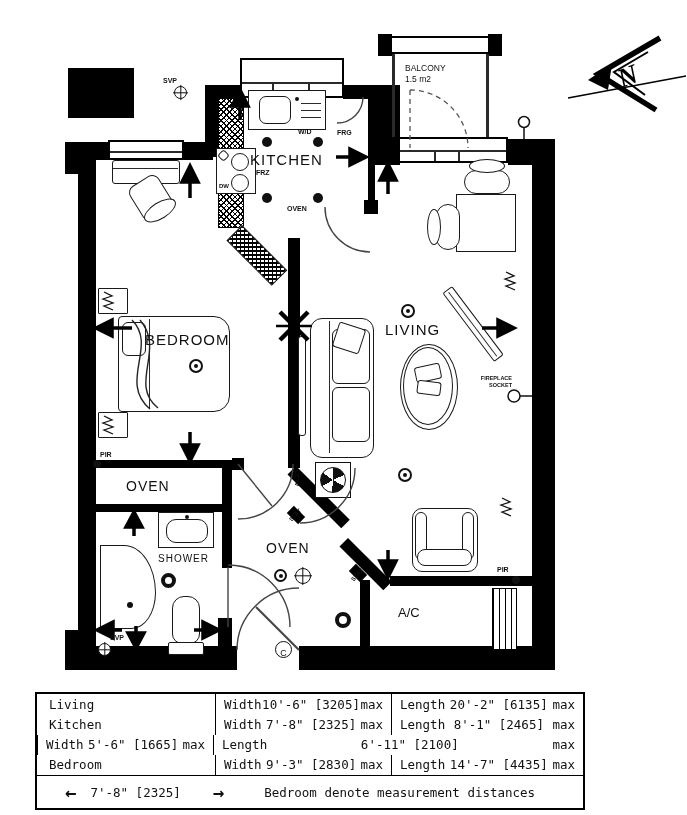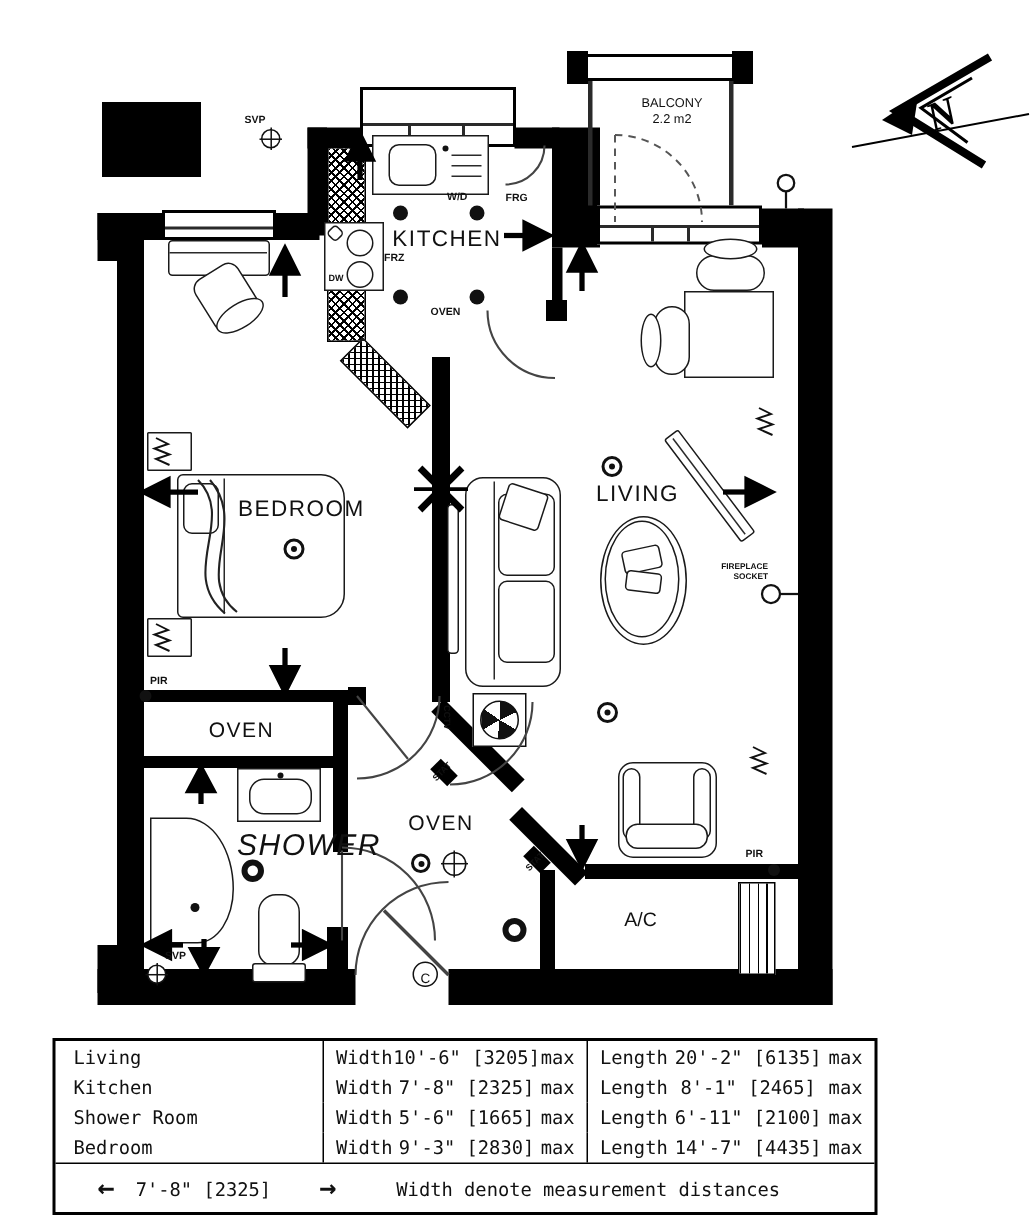--- a/index.html
+++ b/index.html
@@ -9,21 +9,21 @@
   .w{position:absolute;background:#000;box-sizing:border-box;}            
   .hx{position:absolute;box-sizing:border-box;border:1px solid #000;background-color:#fff;
       background-image:repeating-linear-gradient(45deg,#000 0 1.2px,transparent 1.2px 4px),
                        repeating-linear-gradient(135deg,#000 0 1.2px,transparent 1.2px 4px);}
   .vs{position:absolute;box-sizing:border-box;border:1px solid #000;background-color:#fff;
       background-image:repeating-linear-gradient(90deg,#000 0 1.3px,transparent 1.3px 6px);}
   .win{position:absolute;background:#fff;border:2px solid #000;box-sizing:border-box;}
   .f{position:absolute;background:#fff;border:1.5px solid #1a1a1a;border-radius:3px;box-sizing:border-box;}
   .l{position:absolute;background:#2a2a2a;}
   .t{position:absolute;white-space:nowrap;color:#111;line-height:1.05;}
-  .c{text-align:center;}
+  .c{}
   .cl{position:absolute;border:2px solid #111;border-radius:50%;background:#fff;box-sizing:border-box;}
   .cl::after{content:"";position:absolute;inset:0;margin:auto;width:4px;height:4px;background:#111;border-radius:50%;}
   .dn{position:absolute;border:4px solid #111;border-radius:50%;background:#fff;box-sizing:border-box;}
   .ox{position:absolute;border:1.6px solid #111;border-radius:50%;background:#fff;box-sizing:border-box;}
   .ox::before{content:"";position:absolute;left:50%;top:-2px;bottom:-2px;width:1.4px;background:#111;transform:translateX(-50%);}
   .ox::after{content:"";position:absolute;top:50%;left:-2px;right:-2px;height:1.4px;background:#111;transform:translateY(-50%);}
   .dot{position:absolute;background:#111;border-radius:50%;}
   .fanbox{position:absolute;border:1.5px solid #111;background:#fff;box-sizing:border-box;}
   .fan{position:absolute;border-radius:50%;border:1.5px solid #111;box-sizing:border-box;
        background:conic-gradient(#111 0 65deg,#fff 65deg 120deg,#111 120deg 185deg,#fff 185deg 240deg,#111 240deg 305deg,#fff 305deg 360deg);}
@@ -252,26 +252,26 @@
       <path d="M 648 52 L 614 72 L 645 95" stroke="#000" stroke-width="2" fill="none"></path>
       <line x1="568" y1="98" x2="686" y2="76" stroke="#000" stroke-width="1.3"></line>
       <polygon points="588,80 612,64 608,90" fill="#000"></polygon>
       <text x="622" y="88" font-size="27" font-weight="bold" font-style="italic" font-family="Liberation Serif, serif" transform="rotate(-22 622 88)">N</text>
     </g>
   </svg>
 
   <div class="t c" style="left:250px;top:152px;width:96px;font-size:15px;letter-spacing:1px;">KITCHEN</div>
   <div class="t c" style="left:385px;top:322px;width:80px;font-size:15px;letter-spacing:1px;">LIVING</div>
   <div class="t c" style="left:145px;top:332px;width:112px;font-size:15px;letter-spacing:1px;">BEDROOM</div>
-  <div class="t c" style="left:158px;top:554px;width:80px;font-size:20px;letter-spacing:1px;font-style:italic;">SHOWER</div>
+  <div class="t c" style="left:158px;top:554px;width:80px;font-size:10px;letter-spacing:1px;">SHOWER</div>
   <div class="t c" style="left:266px;top:541px;width:56px;font-size:14px;letter-spacing:1px;">OVEN</div>
   <div class="t c" style="left:126px;top:479px;width:70px;font-size:14px;letter-spacing:1px;">OVEN</div>
   <div class="t c" style="left:398px;top:606px;width:58px;font-size:13px;">A/C</div>
   <div class="t c" style="left:405px;top:64px;width:86px;font-size:8.5px;">BALCONY</div>
-  <div class="t c" style="left:405px;top:75px;width:86px;font-size:8.5px;">2.2 m2</div>
+  <div class="t c" style="left:405px;top:75px;width:86px;font-size:8.5px;">1.5 m2</div>
 
   <div class="t" style="left:163px;top:77px;font-size:7px;font-weight:bold;">SVP</div>
   <div class="t" style="left:110px;top:634px;font-size:7px;font-weight:bold;">SVP</div>
   <div class="t" style="left:100px;top:451px;font-size:7px;font-weight:bold;">PIR</div>
   <div class="t" style="left:497px;top:566px;font-size:7px;font-weight:bold;">PIR</div>
   <div class="t" style="left:288px;top:512px;font-size:6px;font-weight:bold;transform:rotate(-45deg);">STAT</div>
   <div class="t" style="left:350px;top:572px;font-size:6px;font-weight:bold;transform:rotate(-45deg);">STAT</div>
   <div class="t" style="left:298px;top:128px;font-size:7px;font-weight:bold;">W/D</div>
   <div class="t" style="left:337px;top:129px;font-size:7px;font-weight:bold;">FRG</div>
   <div class="t" style="left:256px;top:169px;font-size:7px;font-weight:bold;">FRZ</div>
@@ -305,21 +305,20 @@
         <span>7'-8" [2325]</span>
         <span>max</span>
       </div>
       <div class="tc grp g2">
         <span>Length</span>
         <span>8'-1" [2465]</span>
         <span>max</span>
       </div>
     </div>
     <div class="trow">
-      <div class="tc room">Shower Room</div>
       <div class="tc grp g1">
         <span>Width</span>
         <span>5'-6" [1665]</span>
         <span>max</span>
       </div>
       <div class="tc grp g2">
         <span>Length</span>
         <span>6'-11" [2100]</span>
         <span>max</span>
       </div>
@@ -334,17 +333,17 @@
       <div class="tc grp g2">
         <span>Length</span>
         <span>14'-7" [4435]</span>
         <span>max</span>
       </div>
     </div>
     <div id="tfoot">
       <span class="bigarrow">←</span>
       <span>7'-8" [2325]</span>
       <span class="bigarrow" style="margin-left:18px;">→</span>
-      <span style="margin-left:26px;">Width denote measurement distances</span>
+      <span style="margin-left:26px;">Bedroom denote measurement distances</span>
     </div>
   </div>
 
 </div>
 
 </body></html>

